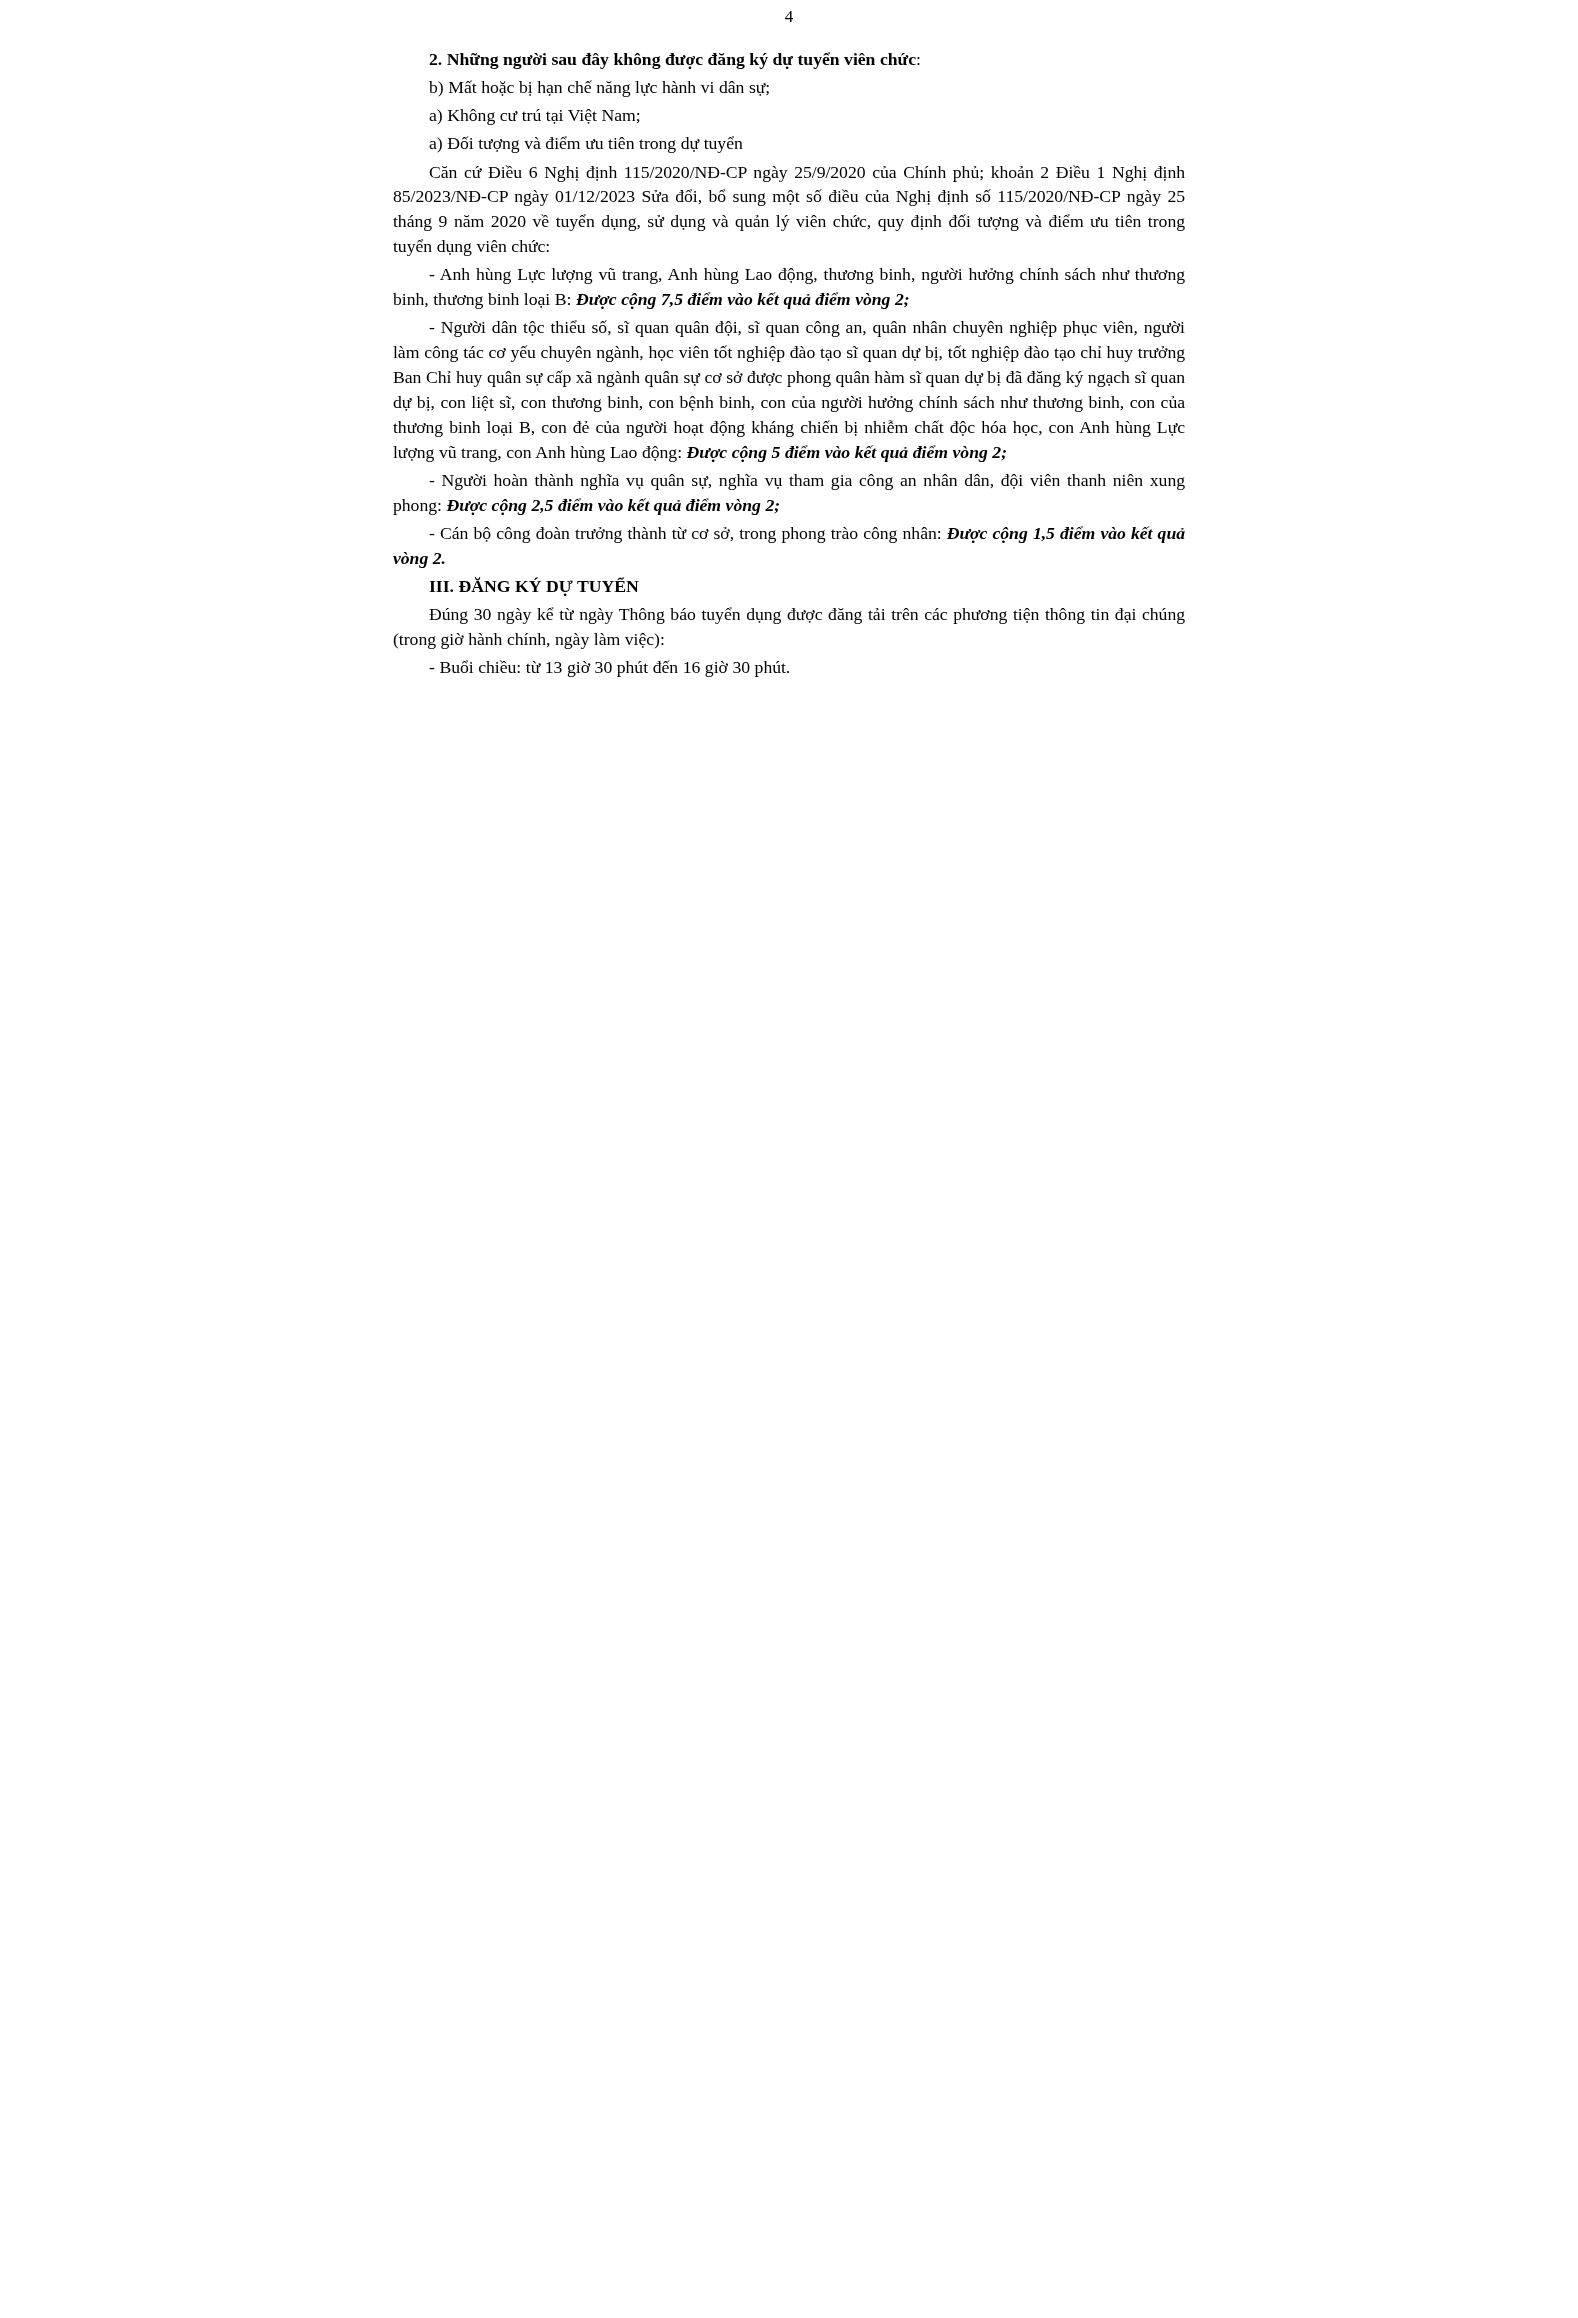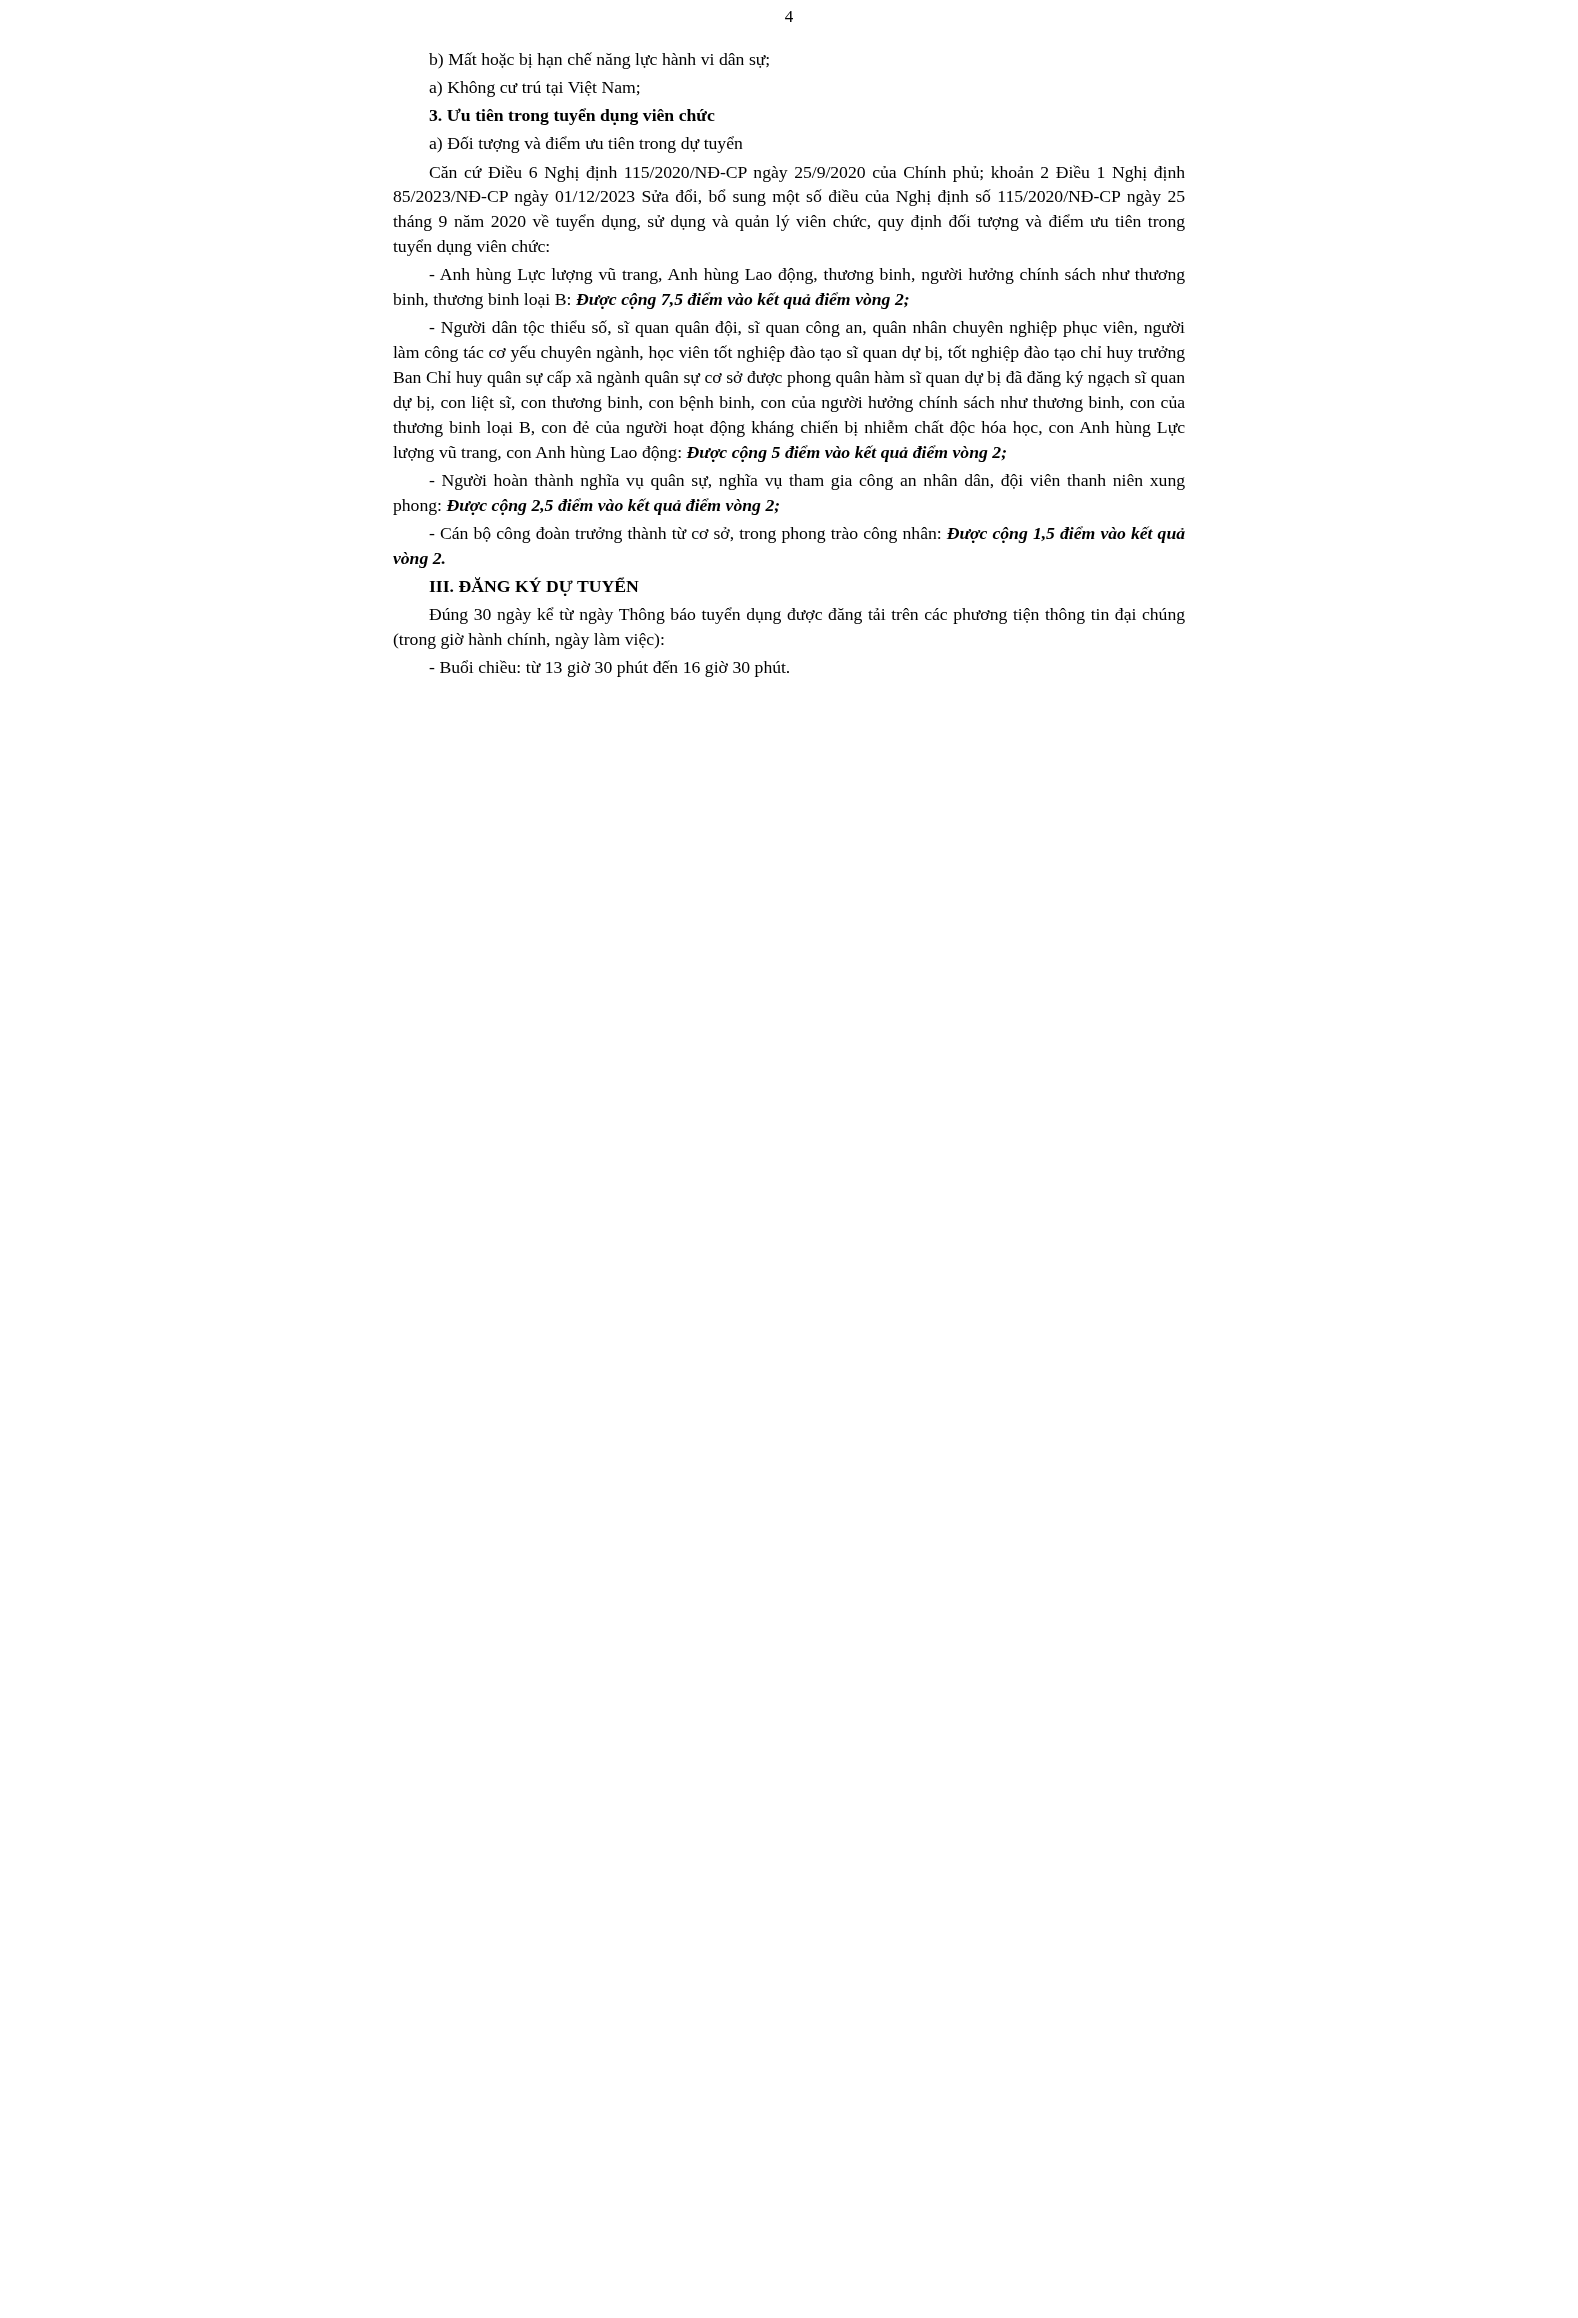--- a/index.html
+++ b/index.html
@@ -43,27 +43,27 @@
     font-style: italic;
   }
 </style>
 </head>
 <body>
 
 <div class="page">
 
   <div class="page-number">4</div>
 
+  <p class="h-bold"><span>2.</span> <span>Những người sau đây không được đăng ký dự tuyển viên chức</span><span style="font-weight:normal">:</span></p>
 
   <p>b) Mất hoặc bị hạn chế năng lực hành vi dân sự;</p>
 
   <p>a) Không cư trú tại Việt Nam;</p>
 
 
-  <p class="h-bold">3. Ưu tiên trong tuyển dụng viên chức</p>
 
   <p>a) Đối tượng và điểm ưu tiên trong dự tuyển</p>
 
   <p>Căn cứ Điều 6 Nghị định 115/2020/NĐ-CP ngày 25/9/2020 của Chính phủ; khoản 2 Điều 1 Nghị định 85/2023/NĐ-CP ngày 01/12/2023 Sửa đổi, bổ sung một số điều của Nghị định số 115/2020/NĐ-CP ngày 25 tháng 9 năm 2020 về tuyển dụng, sử dụng và quản lý viên chức, quy định đối tượng và điểm ưu tiên trong tuyển dụng viên chức:</p>
 
   <p><span>- Anh hùng Lực lượng vũ trang, Anh hùng Lao động, thương binh, người hưởng chính sách như thương binh, thương binh loại B: </span><b class="bi">Được cộng 7,5 điểm vào kết quả điểm vòng 2;</b></p>
 
   <p><span>- Người dân tộc thiểu số, sĩ quan quân đội, sĩ quan công an, quân nhân chuyên nghiệp phục viên, người làm công tác cơ yếu chuyên ngành, học viên tốt nghiệp đào tạo sĩ quan dự bị, tốt nghiệp đào tạo chỉ huy trưởng Ban Chỉ huy quân sự cấp xã ngành quân sự cơ sở được phong quân hàm sĩ quan dự bị đã đăng ký ngạch sĩ quan dự bị, con liệt sĩ, con thương binh, con bệnh binh, con của người hưởng chính sách như thương binh, con của thương binh loại B, con đẻ của người hoạt động kháng chiến bị nhiễm chất độc hóa học, con Anh hùng Lực lượng vũ trang, con Anh hùng Lao động: </span><b class="bi">Được cộng 5 điểm vào kết quả điểm vòng 2;</b></p>
 
   <p><span>- Người hoàn thành nghĩa vụ quân sự, nghĩa vụ tham gia công an nhân dân, đội viên thanh niên xung phong: </span><b class="bi">Được cộng 2,5 điểm vào kết quả điểm vòng 2;</b></p>

